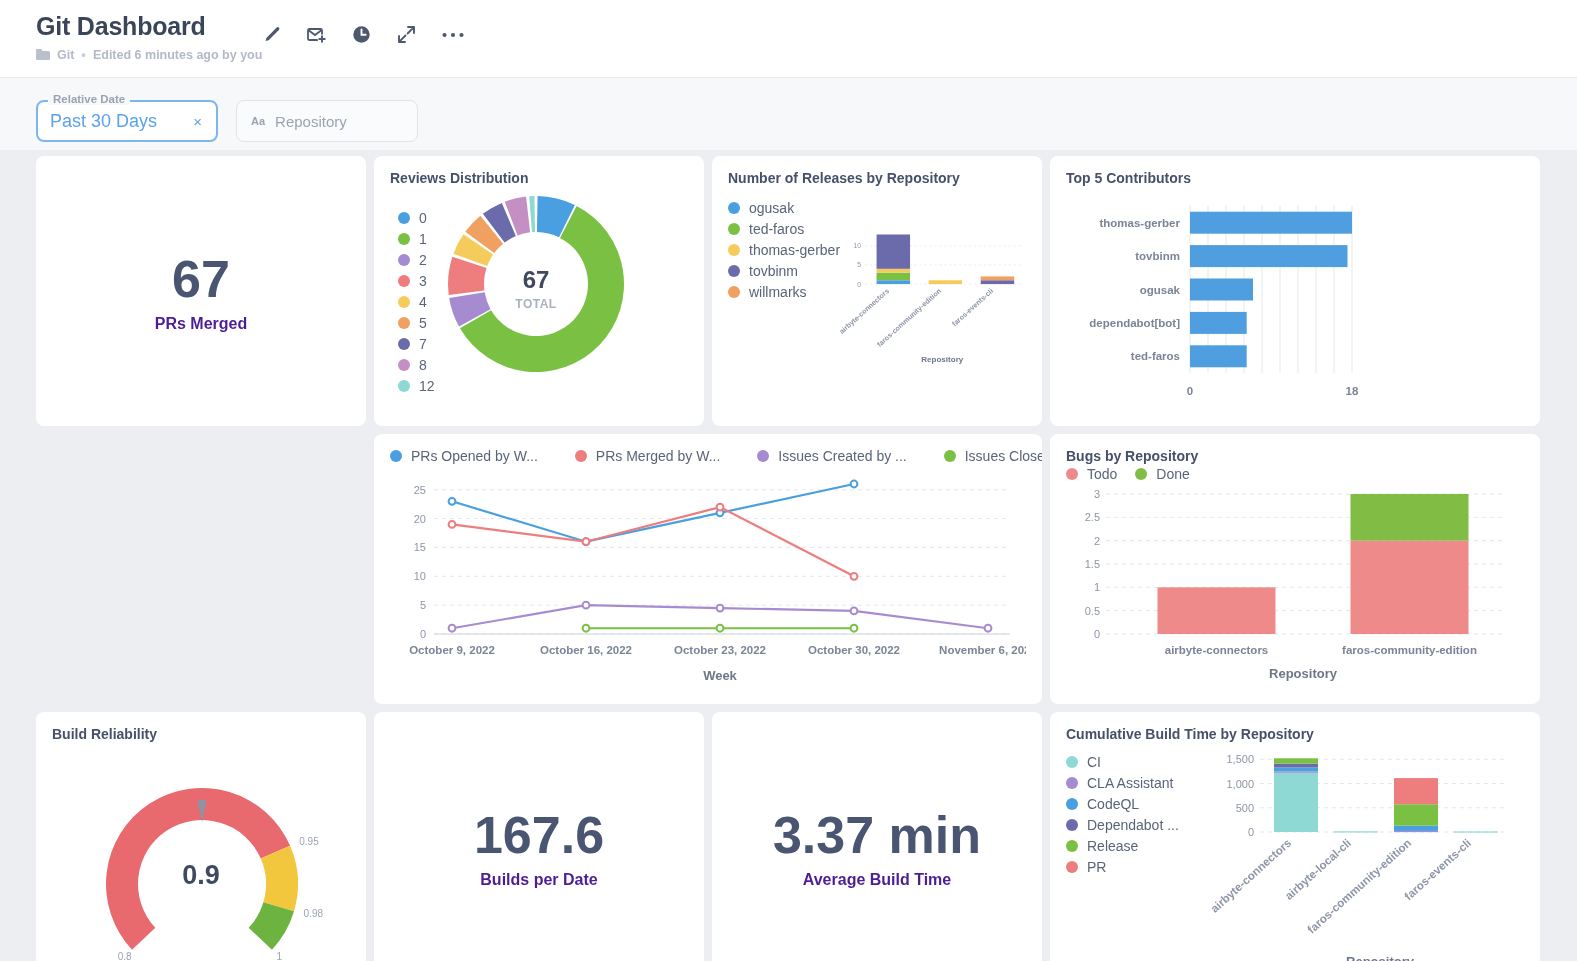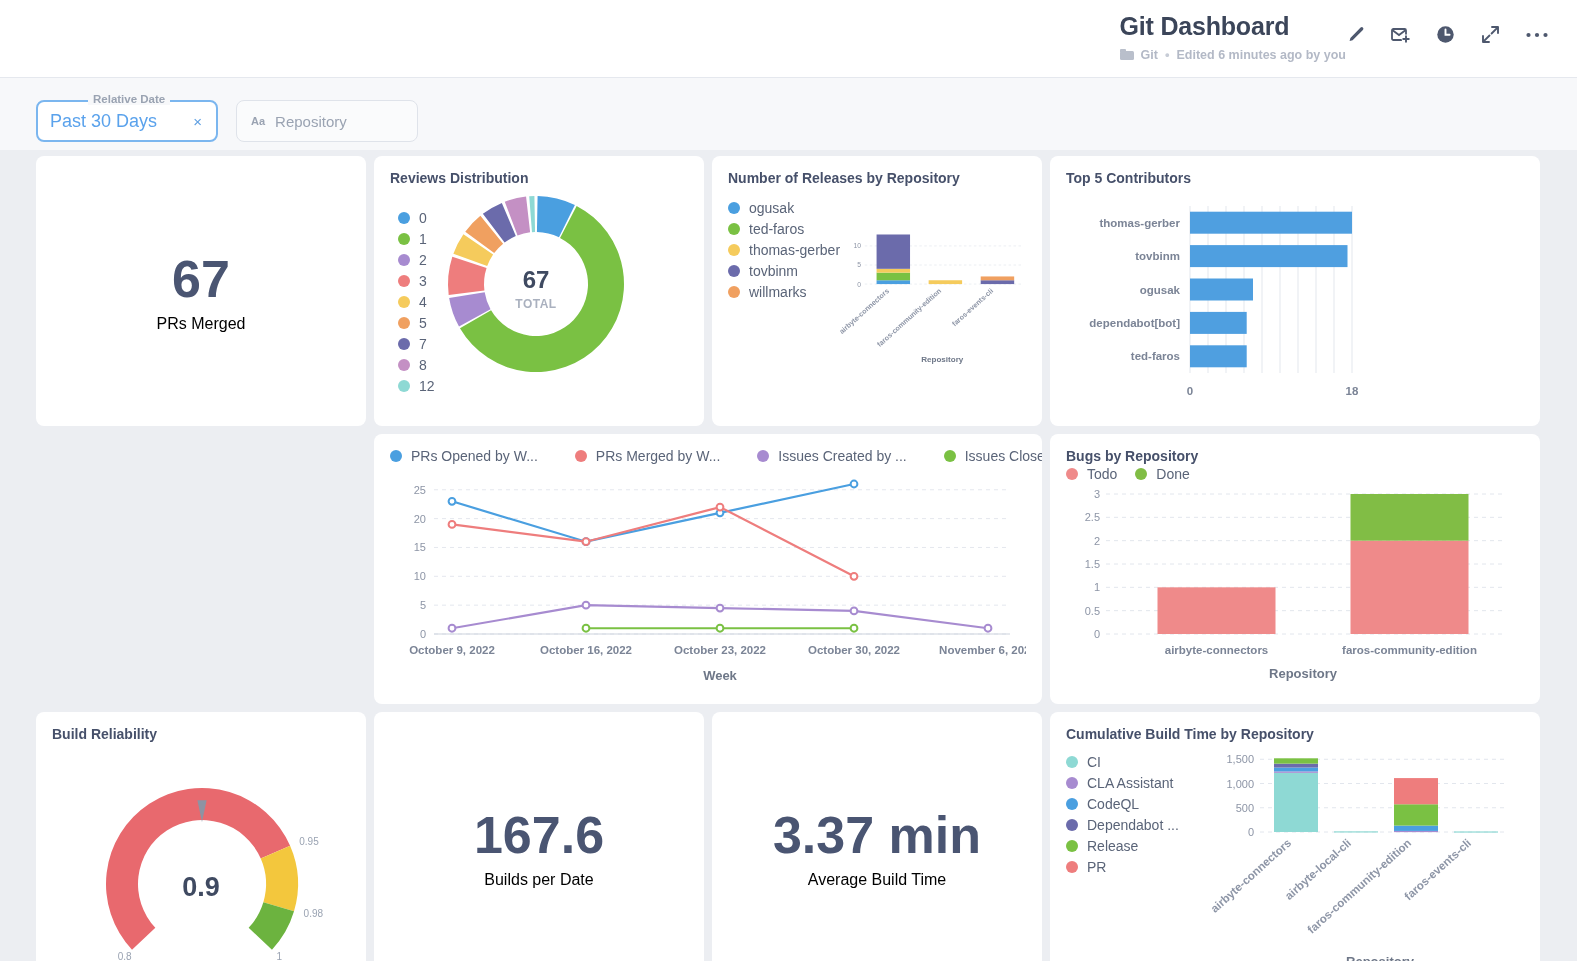--- a/index.html
+++ b/index.html
@@ -10,21 +10,21 @@
     color: #4a5568;
     overflow: hidden;
   }
 
   
   .app-header {
     background: #ffffff;
     height: 78px;
     padding: 12px 28px 0 36px;
     display: flex;
-    justify-content: flex-end;
+    justify-content: flex-start;
     align-items: flex-start;
     border-bottom: 1px solid #e5e8ee;
   }
   .title-block { display: flex; flex-direction: column; gap: 6px; }
   .dash-title {
     font-size: 25px; font-weight: bold; color: #3b4559; letter-spacing: -0.2px;
   }
   .breadcrumb {
     display: flex; align-items: center; gap: 7px;
     font-size: 12.5px; font-weight: bold; color: #b3b9c6;
@@ -56,21 +56,21 @@
     position: relative;
     width: 182px; height: 42px;
     border: 2px solid #7bb6ef; border-radius: 8px;
     background: #fff;
     display: flex; align-items: center; justify-content: space-between;
     padding: 0 12px;
   }
   .filter-legend {
     position: absolute; top: -9px; left: 10px;
     background: #f7f8fa; padding: 0 5px;
-    font-size: 11.5px; font-weight: bold; color: #9aa3b2; margin-left: 40px;
+    font-size: 11.5px; font-weight: bold; color: #9aa3b2;
   }
   .filter-value { font-size: 18px; color: #5aa2ec; font-weight: normal; }
   .filter-clear { font-size: 15px; color: #5e9fe2; cursor: pointer; padding: 0 2px; }
   .filter-repo {
     width: 182px; height: 42px;
     border: 1px solid #dfe3ea; border-radius: 8px; background: #fafbfc;
     display: flex; align-items: center; gap: 10px; padding: 0 14px;
   }
   .aa-icon { font-size: 11px; font-weight: bold; color: #9aa3b2; }
   .repo-ph { font-size: 15px; color: #9aa3b2; }
@@ -93,27 +93,27 @@
   }
 
   
   .gauge-wrap { position: relative; width: 100%; height: 228px; }
   .gauge-wrap svg { display: block; margin: 0 auto; }
   .gauge-value {
     position: absolute; left: 0; right: 0;
     font-size: 27px; font-weight: bold; color: #3f4a61; text-align: center;
   }
   .g1 .gauge-value { top: 126px; }
-  .g2 .gauge-value { top: 128px; }
+  .g2 .gauge-value { top: 116px; }
   .gauge-lbl { font-size: 10px; fill: #9aa3b2; font-family: "Liberation Sans", sans-serif; }
 
   
   .bignum-card { display: flex; flex-direction: column; align-items: center; justify-content: center; }
   .bignum { font-size: 52px; font-weight: bold; color: #4a5572; line-height: 1; }
-  .bignum-label { font-size: 16px; color: #000000; margin-top: 10px; font-weight: normal; }
+  .bignum-label { font-size: 16px; color: #4c1d95; margin-top: 10px; font-weight: bold; }
 
   
   .legend-col { display: flex; flex-direction: column; gap: 5px; margin-top: 6px; }
   .legend-row { display: flex; align-items: center; gap: 9px; }
   .legend-inline { display: flex; flex-wrap: wrap; gap: 6px 18px; margin-top: 2px; }
   .dot { width: 12px; height: 12px; border-radius: 50%; flex: none; }
   .legend-txt { font-size: 14px; color: #5a6478; white-space: nowrap; }
 
   
   .donut-body { display: flex; align-items: flex-start; gap: 6px; }

